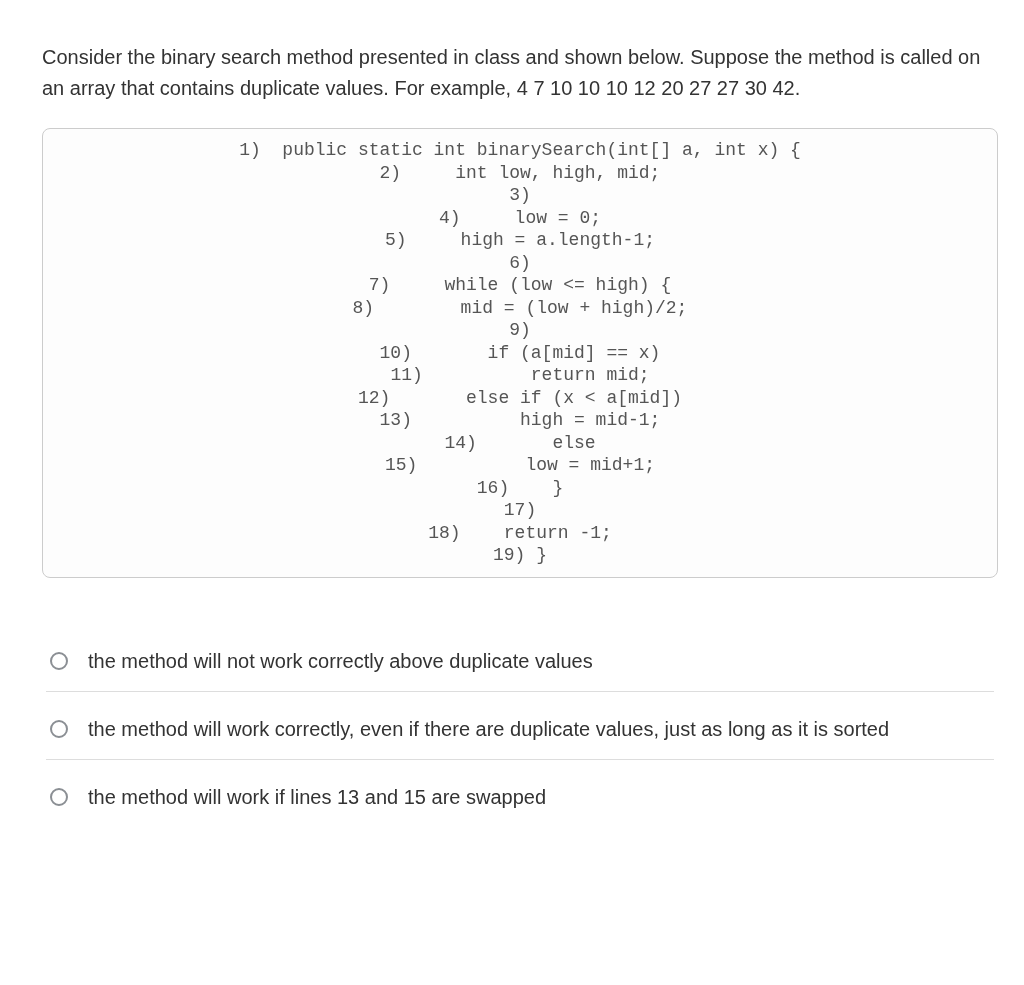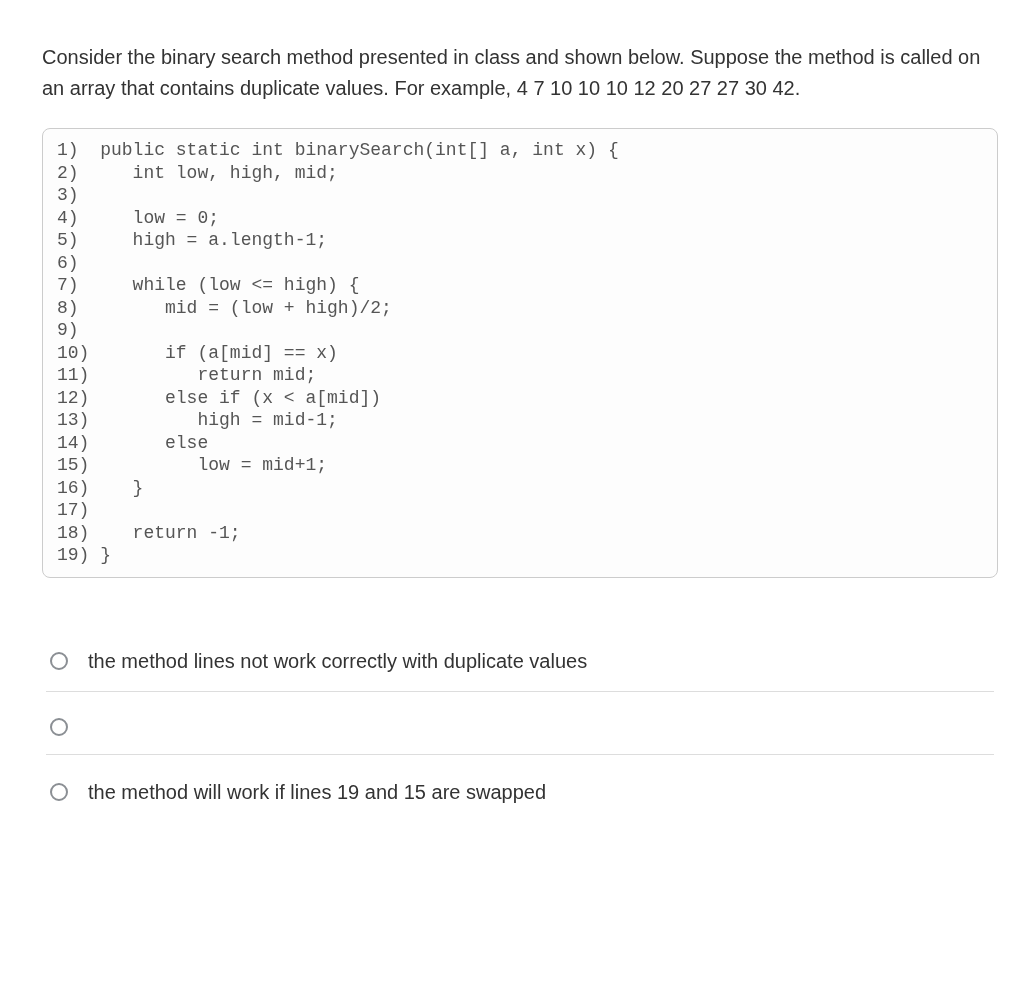--- a/index.html
+++ b/index.html
@@ -24,20 +24,21 @@
       border: 1px solid #ccc;
       border-radius: 8px;
       background: #fdfdfd;
       padding: 10px 14px;
       font-family: Consolas, "Courier New", monospace;
       font-size: 18px;
       color: #555;
       white-space: pre;
       line-height: 1.25;
       margin-bottom: 50px;
+      text-align: center;
     }
     .options {
       display: flex;
       flex-direction: column;
     }
     .option {
       display: flex;
       align-items: center;
       padding: 14px 0;
       border-bottom: 1px solid #ddd;
@@ -78,22 +79,23 @@
 14)       else
 15)          low = mid+1;
 16)    }
 17)
 18)    return -1;
 19) }</div>
 
 <div class="options">
   <div class="option">
     <div class="radio"></div>
-    <span>the method lines not work correctly with duplicate values</span>
+    <span>the method will not work correctly above duplicate values</span>
   </div>
   <div class="option">
     <div class="radio"></div>
+    <span>the method will work correctly, even if there are duplicate values, just as long as it is sorted</span>
   </div>
   <div class="option">
     <div class="radio"></div>
-    <span>the method will work if lines 19 and 15 are swapped</span>
+    <span>the method will work if lines 13 and 15 are swapped</span>
   </div>
 </div>
 
 </body></html>

